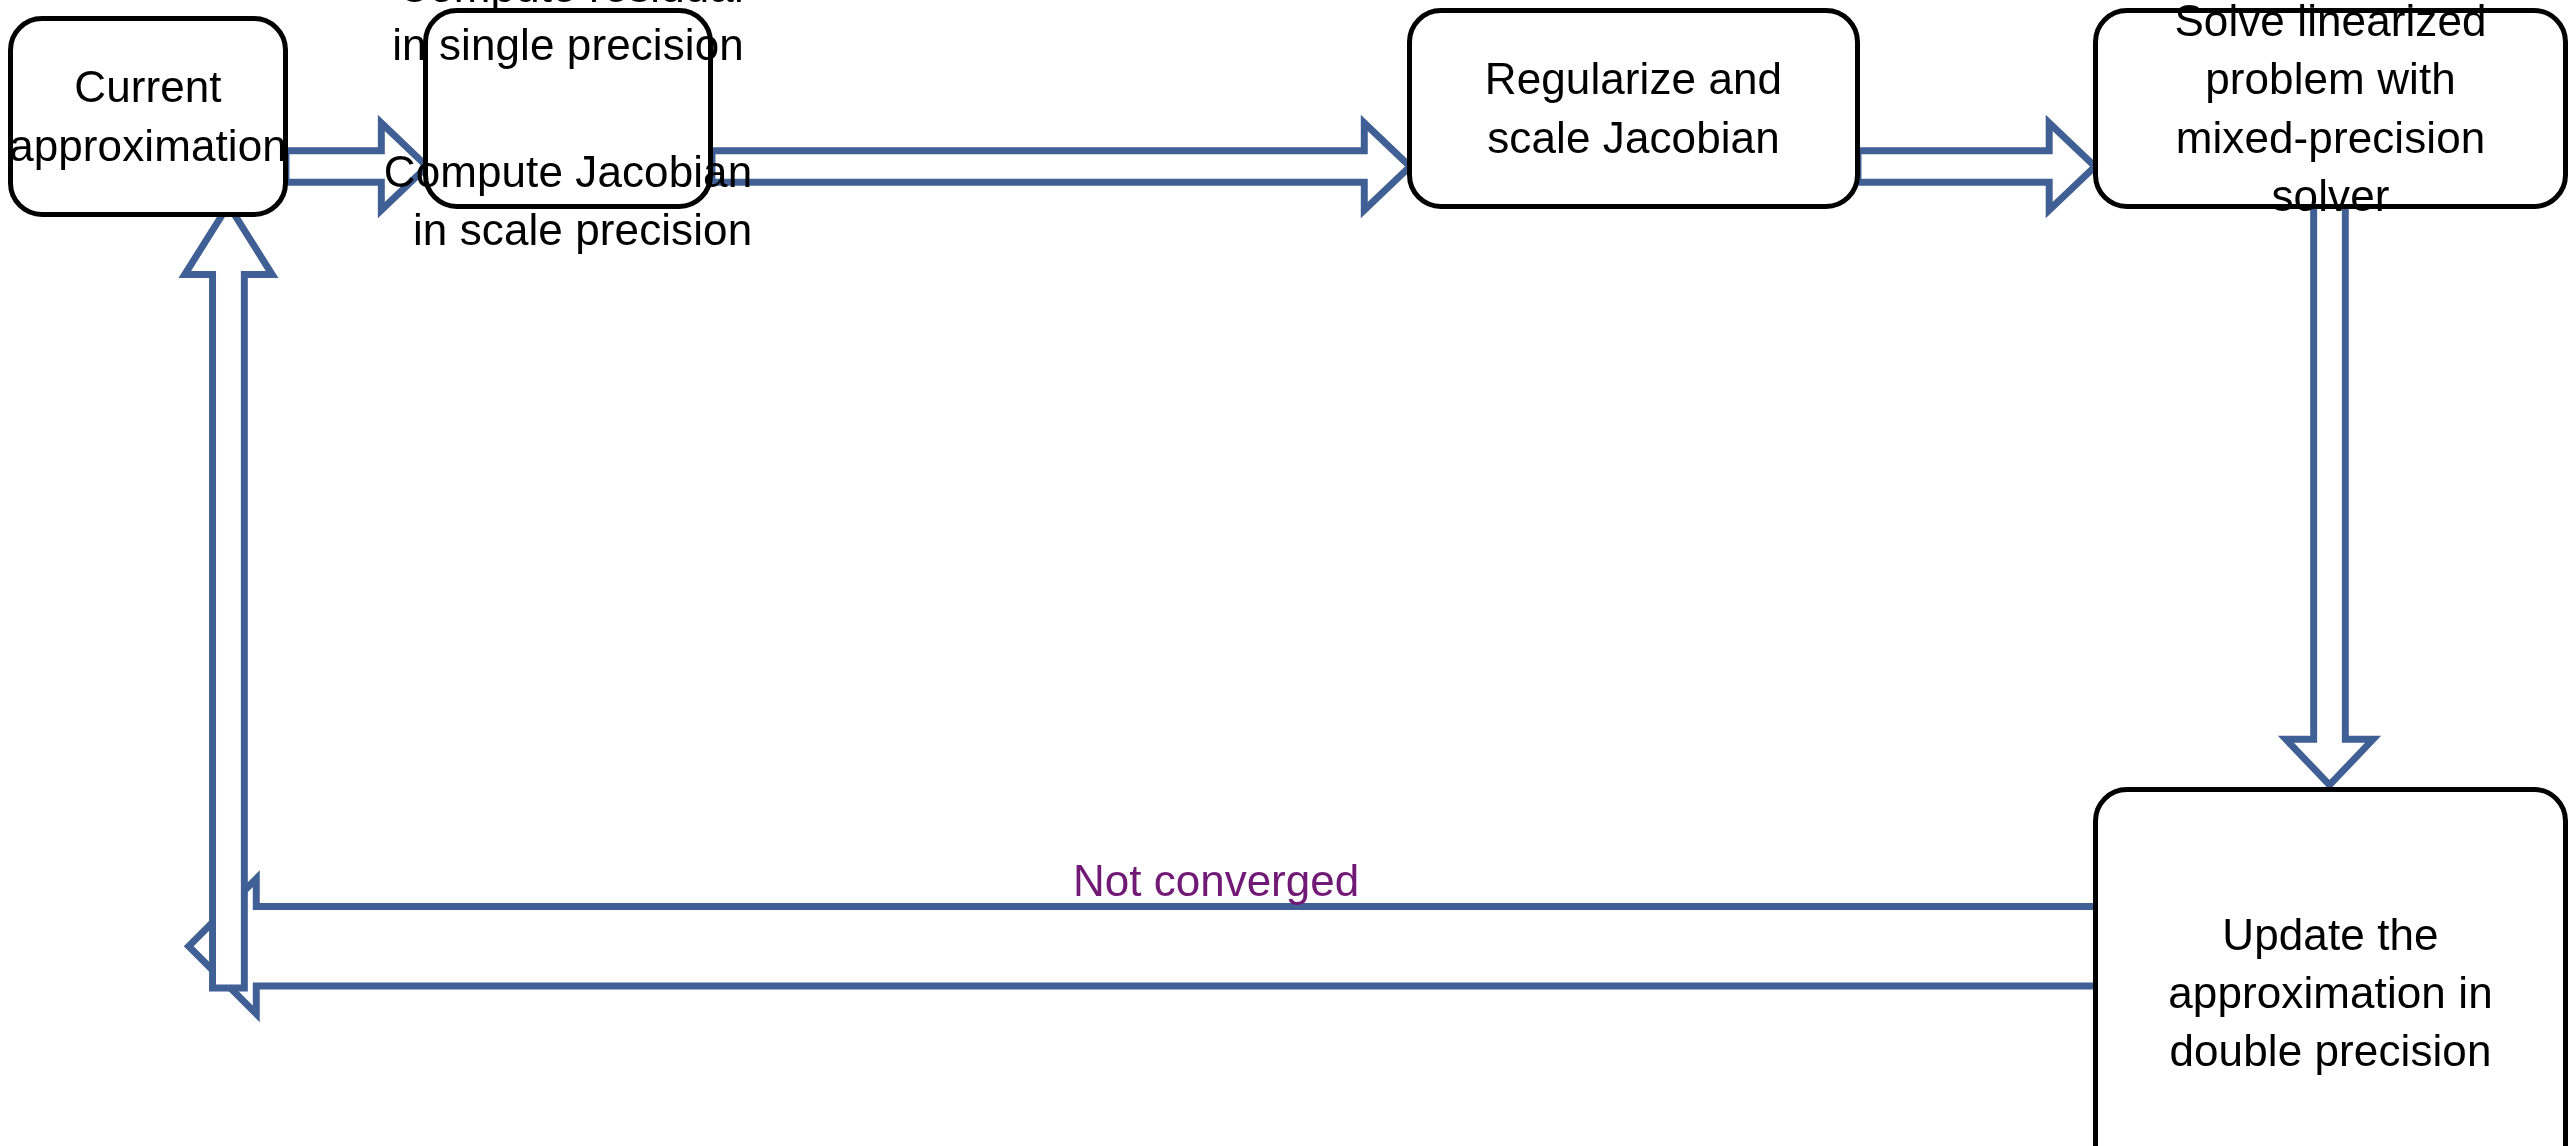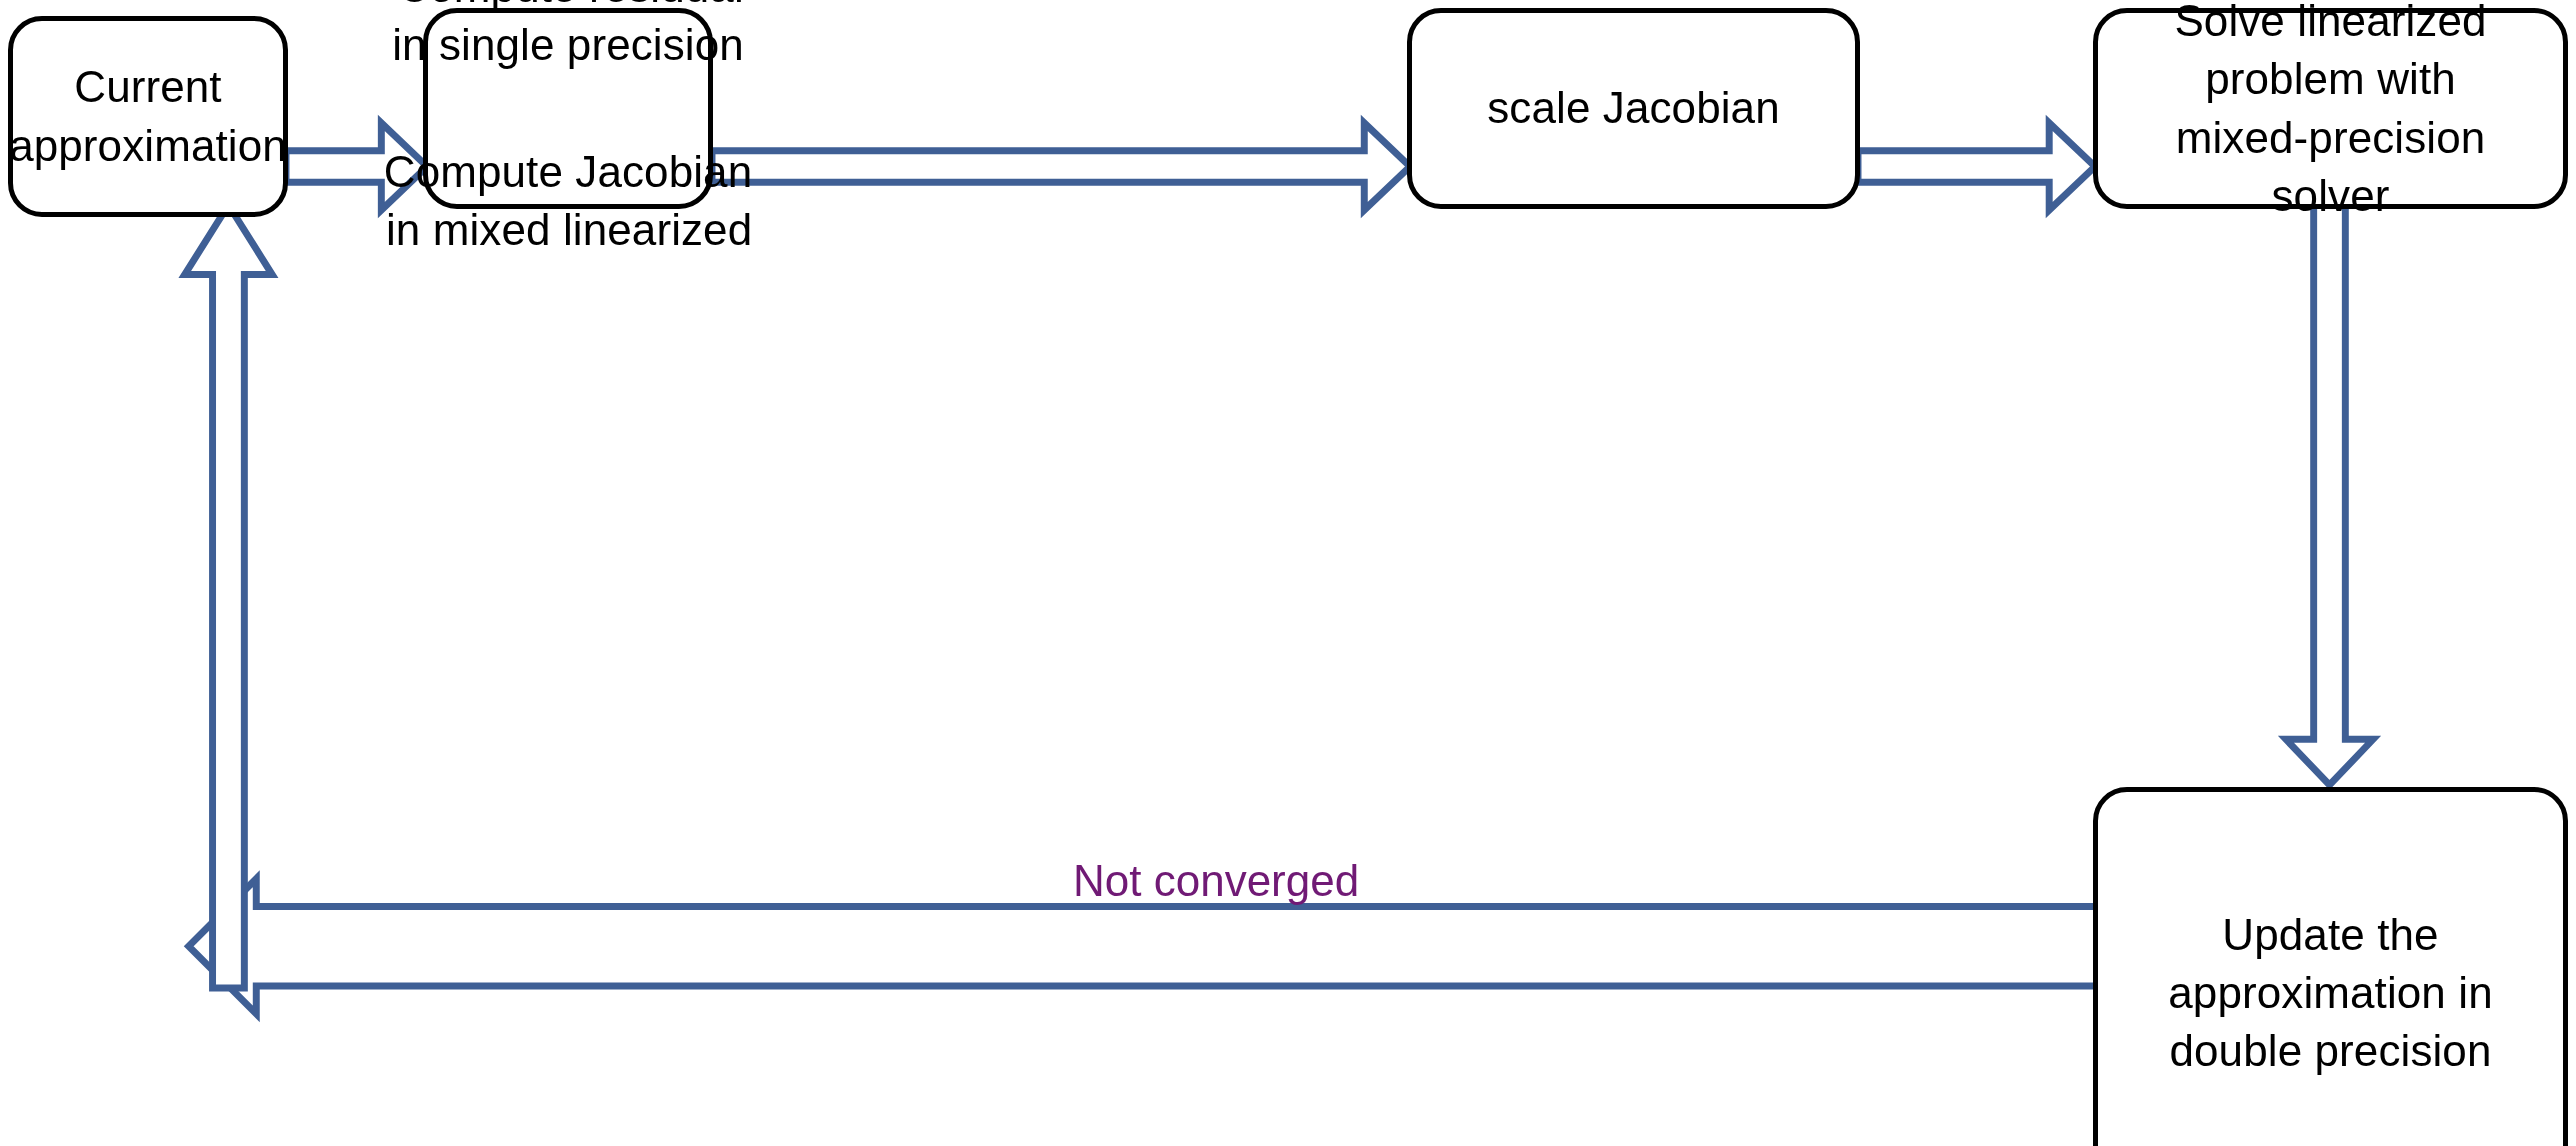--- a/index.html
+++ b/index.html
@@ -90,26 +90,27 @@
     </span>
   </div>
 
   <div class="node" id="node-residual">
     <span class="para">
       <span class="line">Compute residual</span>
       <span class="line">in single precision</span>
     </span>
     <span class="para">
       <span class="line">Compute Jacobian</span>
-      <span class="line">in mixed linearized</span>
+      <span class="line">in scale precision</span>
     </span>
   </div>
 
   <div class="node" id="node-regularize">
     <span class="para">
+      <span class="line">Regularize and</span>
       <span class="line">scale Jacobian</span>
     </span>
   </div>
 
   <div class="node" id="node-solve">
     <span class="para">
       <span class="line">Solve linearized</span>
       <span class="line">problem with</span>
       <span class="line">mixed-precision</span>
       <span class="line">solver</span>

